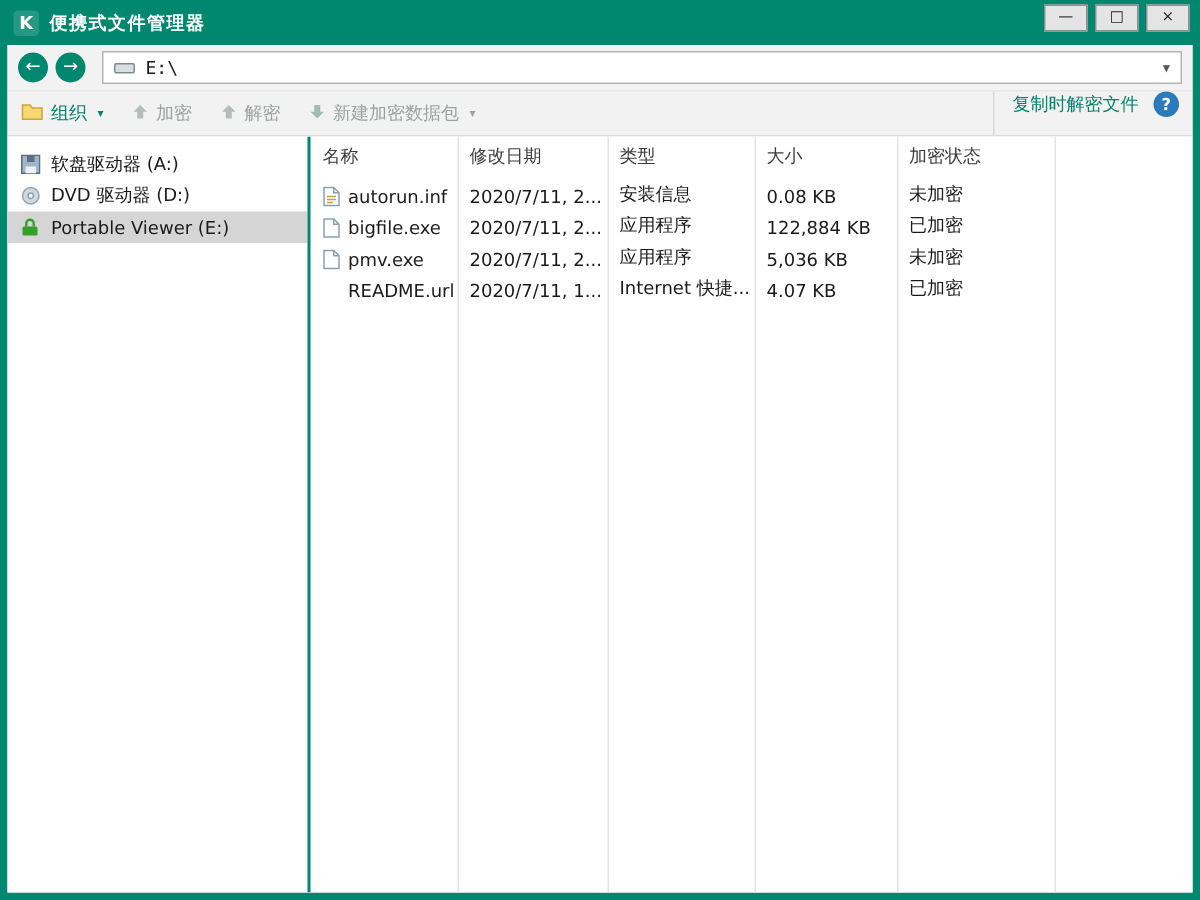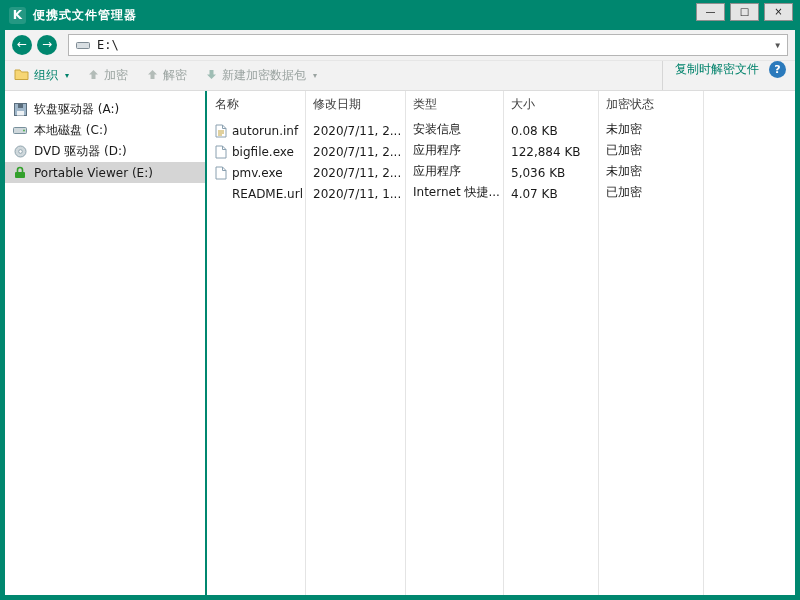--- a/index.html
+++ b/index.html
@@ -144,29 +144,20 @@
             <svg width="13" height="13">
                 <rect x="0.5" y="0.5" width="12" height="12" fill="#9fb6c9" stroke="#5b6e7d"></rect>
                 <rect x="4" y="1" width="5" height="4" fill="#5b6e7d"></rect>
                 <rect x="3" y="8" width="7" height="4.5" fill="#eef2f5"></rect>
               </svg>
           </span>
           <span>软盘驱动器 (A:)</span>
         </div>
         <div class="side-item">
           <span class="ic">
-            <svg width="14" height="11">
-                <rect x="0.5" y="2.5" width="13" height="6" rx="1" fill="#cfd8dc" stroke="#78909c"></rect>
-                <circle cx="11" cy="5.5" r="1" fill="#4caf50"></circle>
-              </svg>
-          </span>
-          <span>本地磁盘 (C:)</span>
-        </div>
-        <div class="side-item">
-          <span class="ic">
             <svg width="13" height="13">
                 <circle cx="6.5" cy="6.5" r="5.5" fill="#cfd8dc" stroke="#90a4ae"></circle>
                 <circle cx="6.5" cy="6.5" r="1.8" fill="#ffffff" stroke="#90a4ae"></circle>
               </svg>
           </span>
           <span>DVD 驱动器 (D:)</span>
         </div>
         <div class="side-item selected">
           <span class="ic">
             <svg width="12" height="13">

